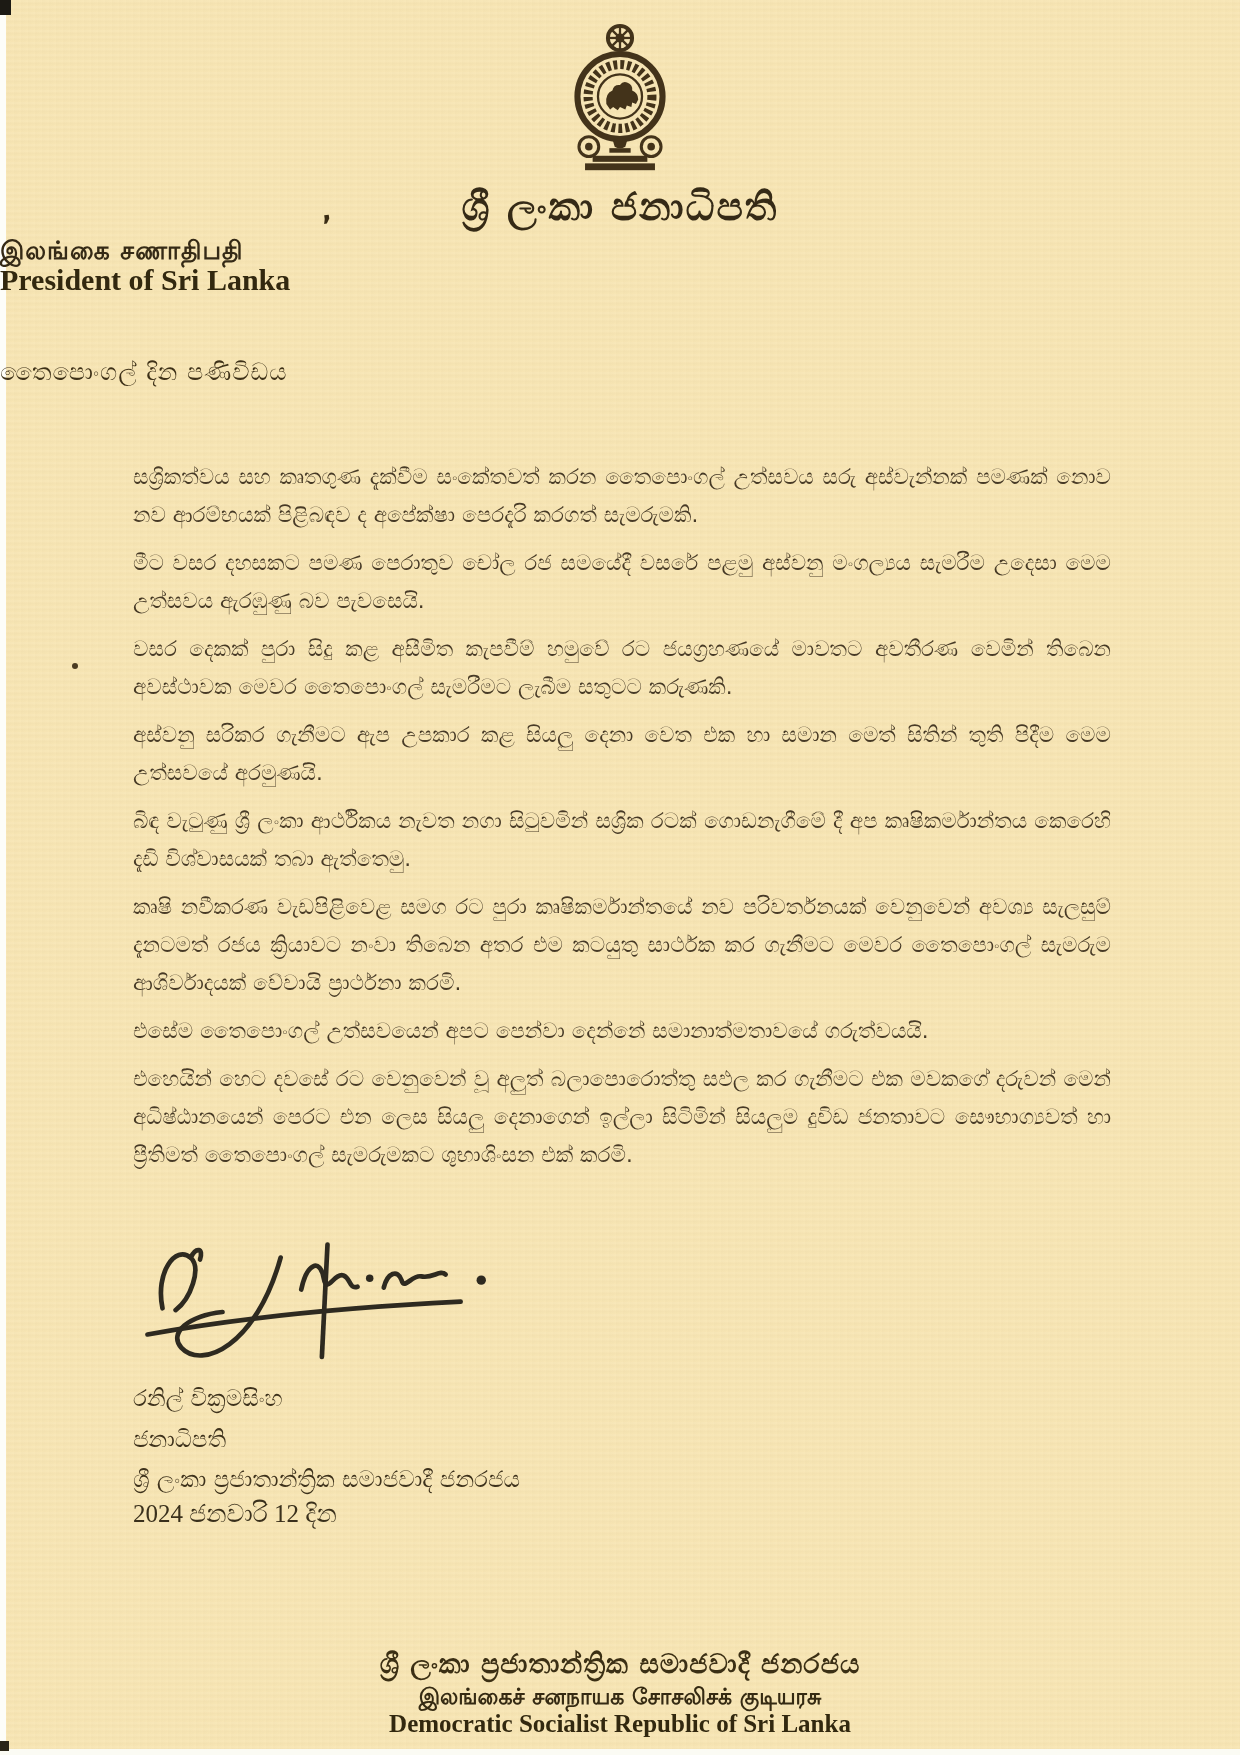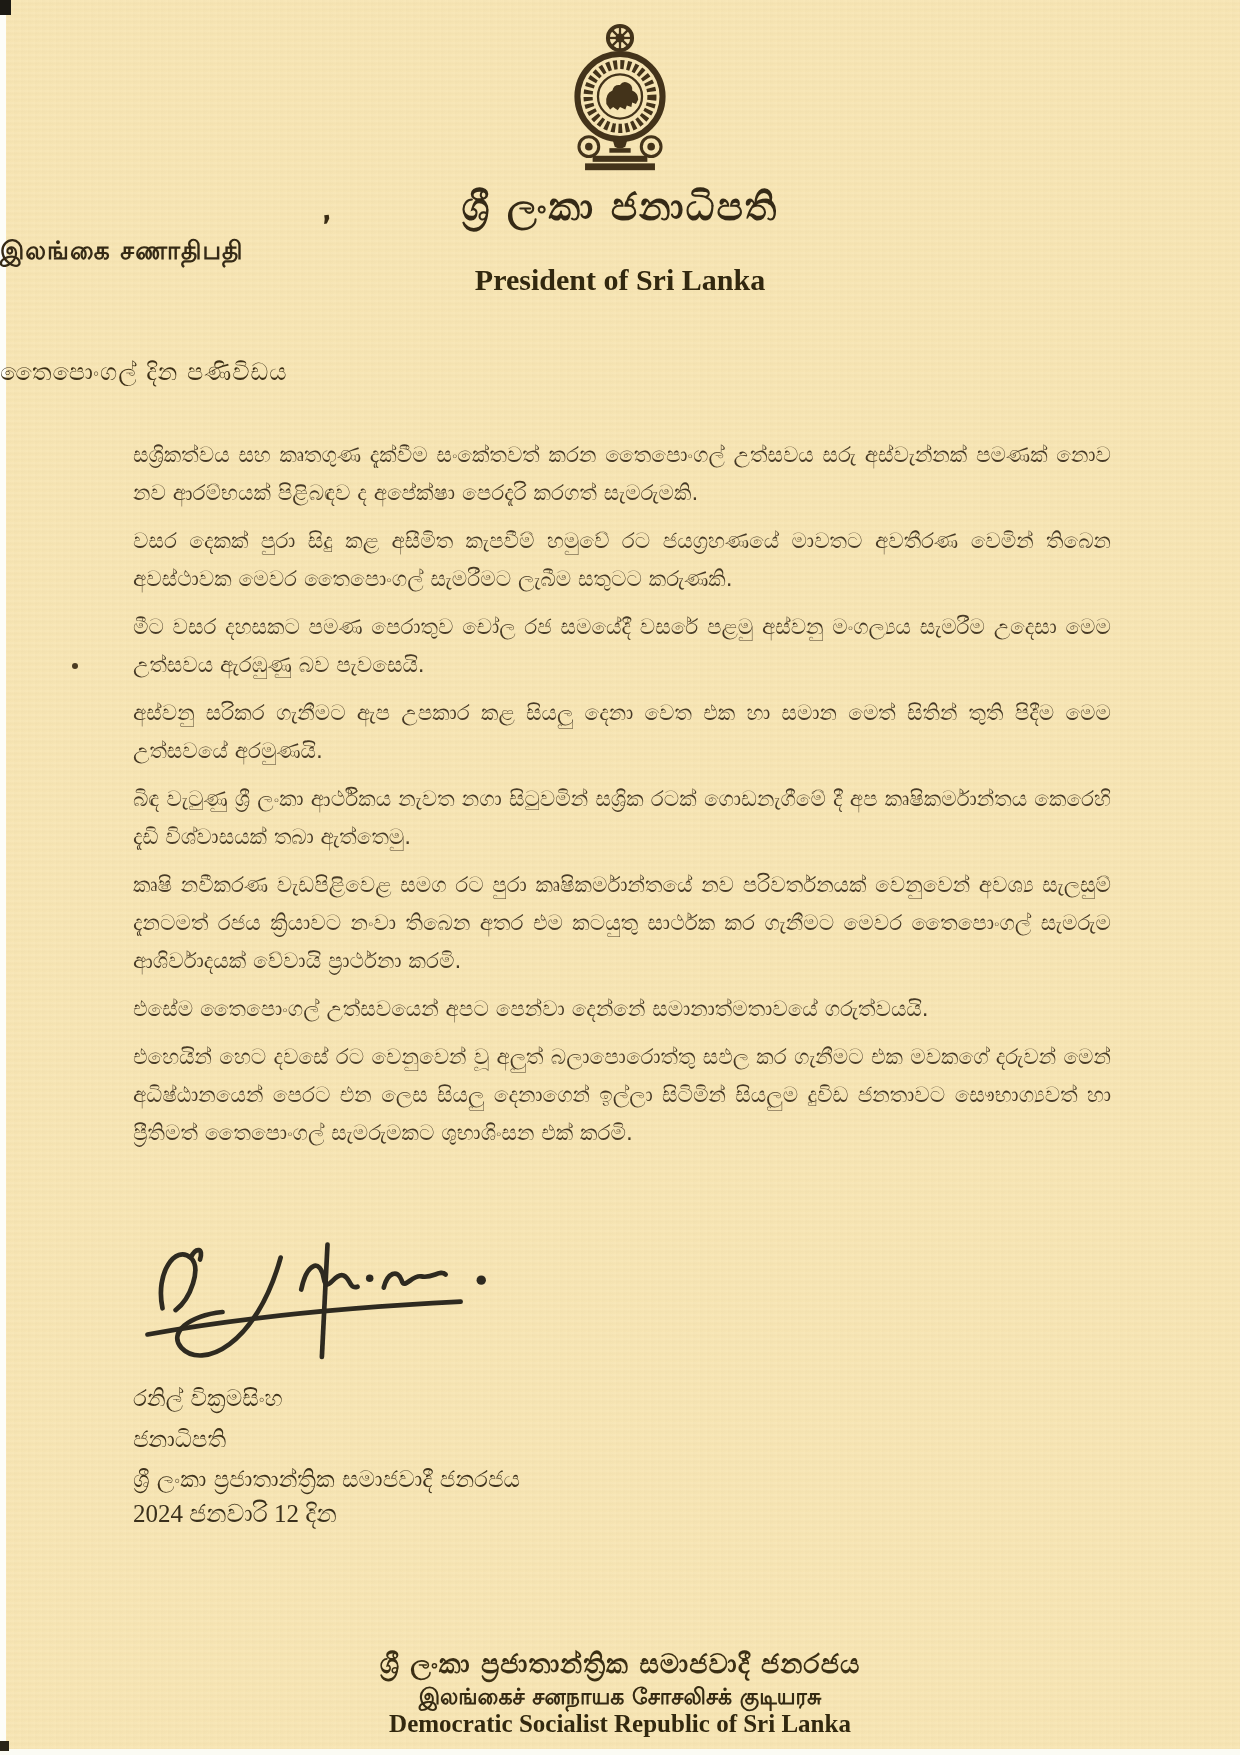--- a/index.html
+++ b/index.html
@@ -32,32 +32,32 @@
   .emblem{position:absolute;top:22px;left:50%;transform:translateX(-50%);}
   .h-sinhala{
     position:absolute;top:184px;left:0;width:100%;text-align:center;
     font-size:39px;font-weight:bold;color:#352a16;letter-spacing:2px;
   }
   .h-tamil{
     position:absolute;top:236px;left:0;width:100%;text-align:left;
     font-size:25px;font-weight:bold;color:#352a16;letter-spacing:1px;
   }
   .h-english{
-    position:absolute;top:263px;left:0;width:100%;text-align:center;
+    position:absolute;top:263px;left:0;width:100%;text-align:left;
     font-family:"Liberation Serif","DejaVu Serif",serif;
     font-size:30px;font-weight:bold;color:#32280f;
   }
   .subject{
     position:absolute;top:358px;left:0;width:100%;text-align:left;
     font-size:24px;color:#3e3118;letter-spacing:1px;font-weight:500;
   }
 
   
   .body-text{
-    position:absolute;top:436px;left:133px;width:978px;
+    position:absolute;top:458px;left:133px;width:978px;
     color:#473a26;font-size:21.5px;line-height:38px;text-align:justify;
   }
   .body-text p{margin:0 0 10px 0;}
 
   
   .signature{position:absolute;top:1222px;left:130px;}
   .sig-name{position:absolute;top:1385px;left:133px;font-size:23px;color:#3e321c;}
   .sig-title{position:absolute;top:1426px;left:133px;font-size:23px;color:#3e321c;}
   .sig-republic{position:absolute;top:1466px;left:133px;font-size:23px;color:#3e321c;}
   .sig-date{
@@ -128,22 +128,22 @@
   </div>
 
   <div class="h-sinhala">ශ්‍රී ලංකා ජනාධිපති</div>
   <div class="h-tamil">இலங்கை சணாதிபதி</div>
   <div class="h-english">President of Sri Lanka</div>
 
   <div class="subject">තෛපොංගල් දින පණිවිඩය</div>
 
   <div class="body-text">
     <p>සශ්‍රිකත්වය සහ කෘතගුණ දැක්වීම සංකේතවත් කරන තෛපොංගල් උත්සවය සරු අස්වැන්නක් පමණක් නොව නව ආරම්භයක් පිළිබඳව ද අපේක්ෂා පෙරදැරි කරගත් සැමරුමකි.</p>
+    <p>මීට වසර දහසකට පමණ පෙරාතුව චෝල රජ සමයේදී වසරේ පළමු අස්වනු මංගල්‍යය සැමරීම උදෙසා මෙම උත්සවය ඇරඹුණු බව පැවසෙයි.</p>
     <p>වසර දෙකක් පුරා සිදු කළ අසීමිත කැපවීම් හමුවේ රට ජයග්‍රහණයේ මාවතට අවතීරණ වෙමින් තිබෙන අවස්ථාවක මෙවර තෛපොංගල් සැමරීමට ලැබීම සතුටට කරුණකි.</p>
-    <p>මීට වසර දහසකට පමණ පෙරාතුව චෝල රජ සමයේදී වසරේ පළමු අස්වනු මංගල්‍යය සැමරීම උදෙසා මෙම උත්සවය ඇරඹුණු බව පැවසෙයි.</p>
     <p>අස්වනු සරිකර ගැනීමට ඇප උපකාර කළ සියලු දෙනා වෙත එක හා සමාන මෙත් සිතින් තුති පිදීම මෙම උත්සවයේ අරමුණයි.</p>
     <p>බිඳ වැටුණු ශ්‍රී ලංකා ආර්ථිකය නැවත නගා සිටුවමින් සශ්‍රික රටක් ගොඩනැගීමේ දී අප කෘෂිකර්මාන්තය කෙරෙහි දැඩි විශ්වාසයක් තබා ඇත්තෙමු.</p>
     <p>කෘෂි නවීකරණ වැඩපිළිවෙළ සමග රට පුරා කෘෂිකර්මාන්තයේ නව පරිවර්තනයක් වෙනුවෙන් අවශ්‍ය සැලසුම් දැනටමත් රජය ක්‍රියාවට නංවා තිබෙන අතර එම කටයුතු සාර්ථක කර ගැනීමට මෙවර තෛපොංගල් සැමරුම ආශිර්වාදයක් වේවායි ප්‍රාර්ථනා කරමි.</p>
     <p>එසේම තෛපොංගල් උත්සවයෙන් අපට පෙන්වා දෙන්නේ සමානාත්මතාවයේ ගරුත්වයයි.</p>
     <p>එහෙයින් හෙට දවසේ රට වෙනුවෙන් වූ අලුත් බලාපොරොත්තු සඵල කර ගැනීමට එක මවකගේ දරුවන් මෙන් අධිෂ්ඨානයෙන් පෙරට එන ලෙස සියලු දෙනාගෙන් ඉල්ලා සිටිමින් සියලුම දුවිඩ ජනතාවට සෞභාග්‍යවත් හා ප්‍රීතිමත් තෛපොංගල් සැමරුමකට ශුභාශිංසන එක් කරමි.</p>
   </div>
 
   <div class="signature">
     <svg width="380" height="150" viewBox="0 0 380 160" fill="none" xmlns="http://www.w3.org/2000/svg">
       <g stroke="#2e2a20" stroke-width="5" stroke-linecap="round" fill="none">

